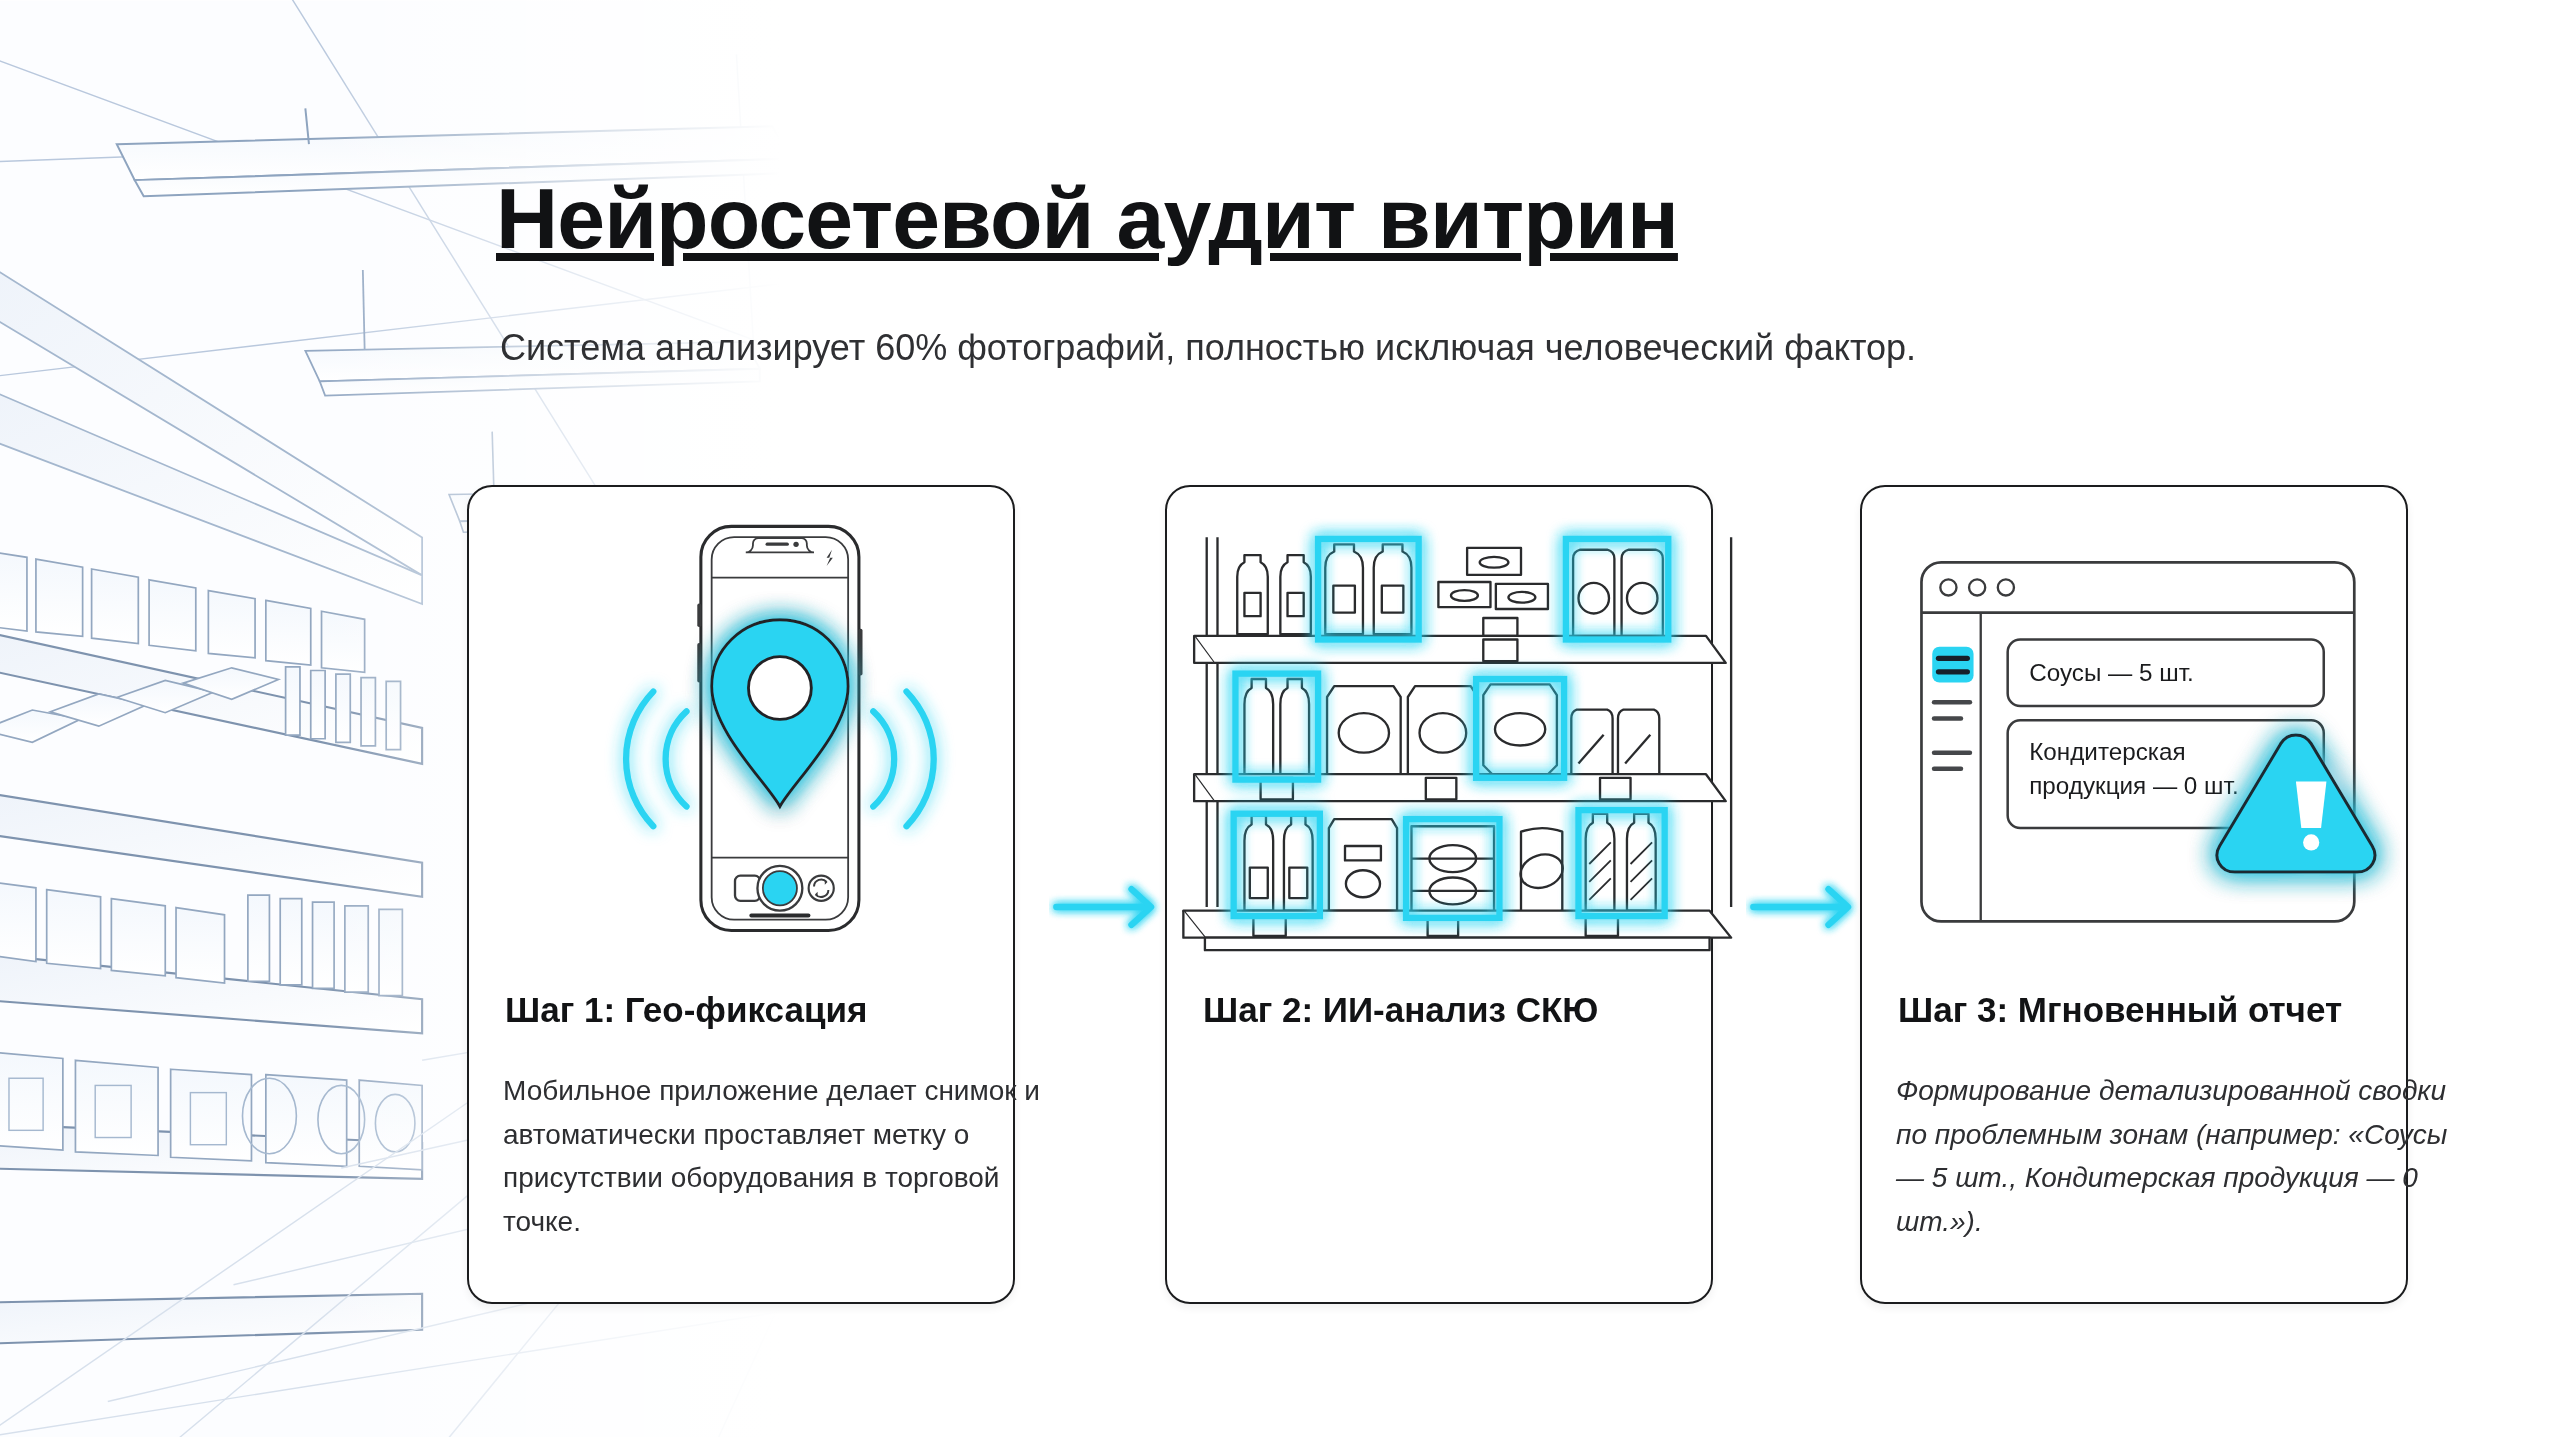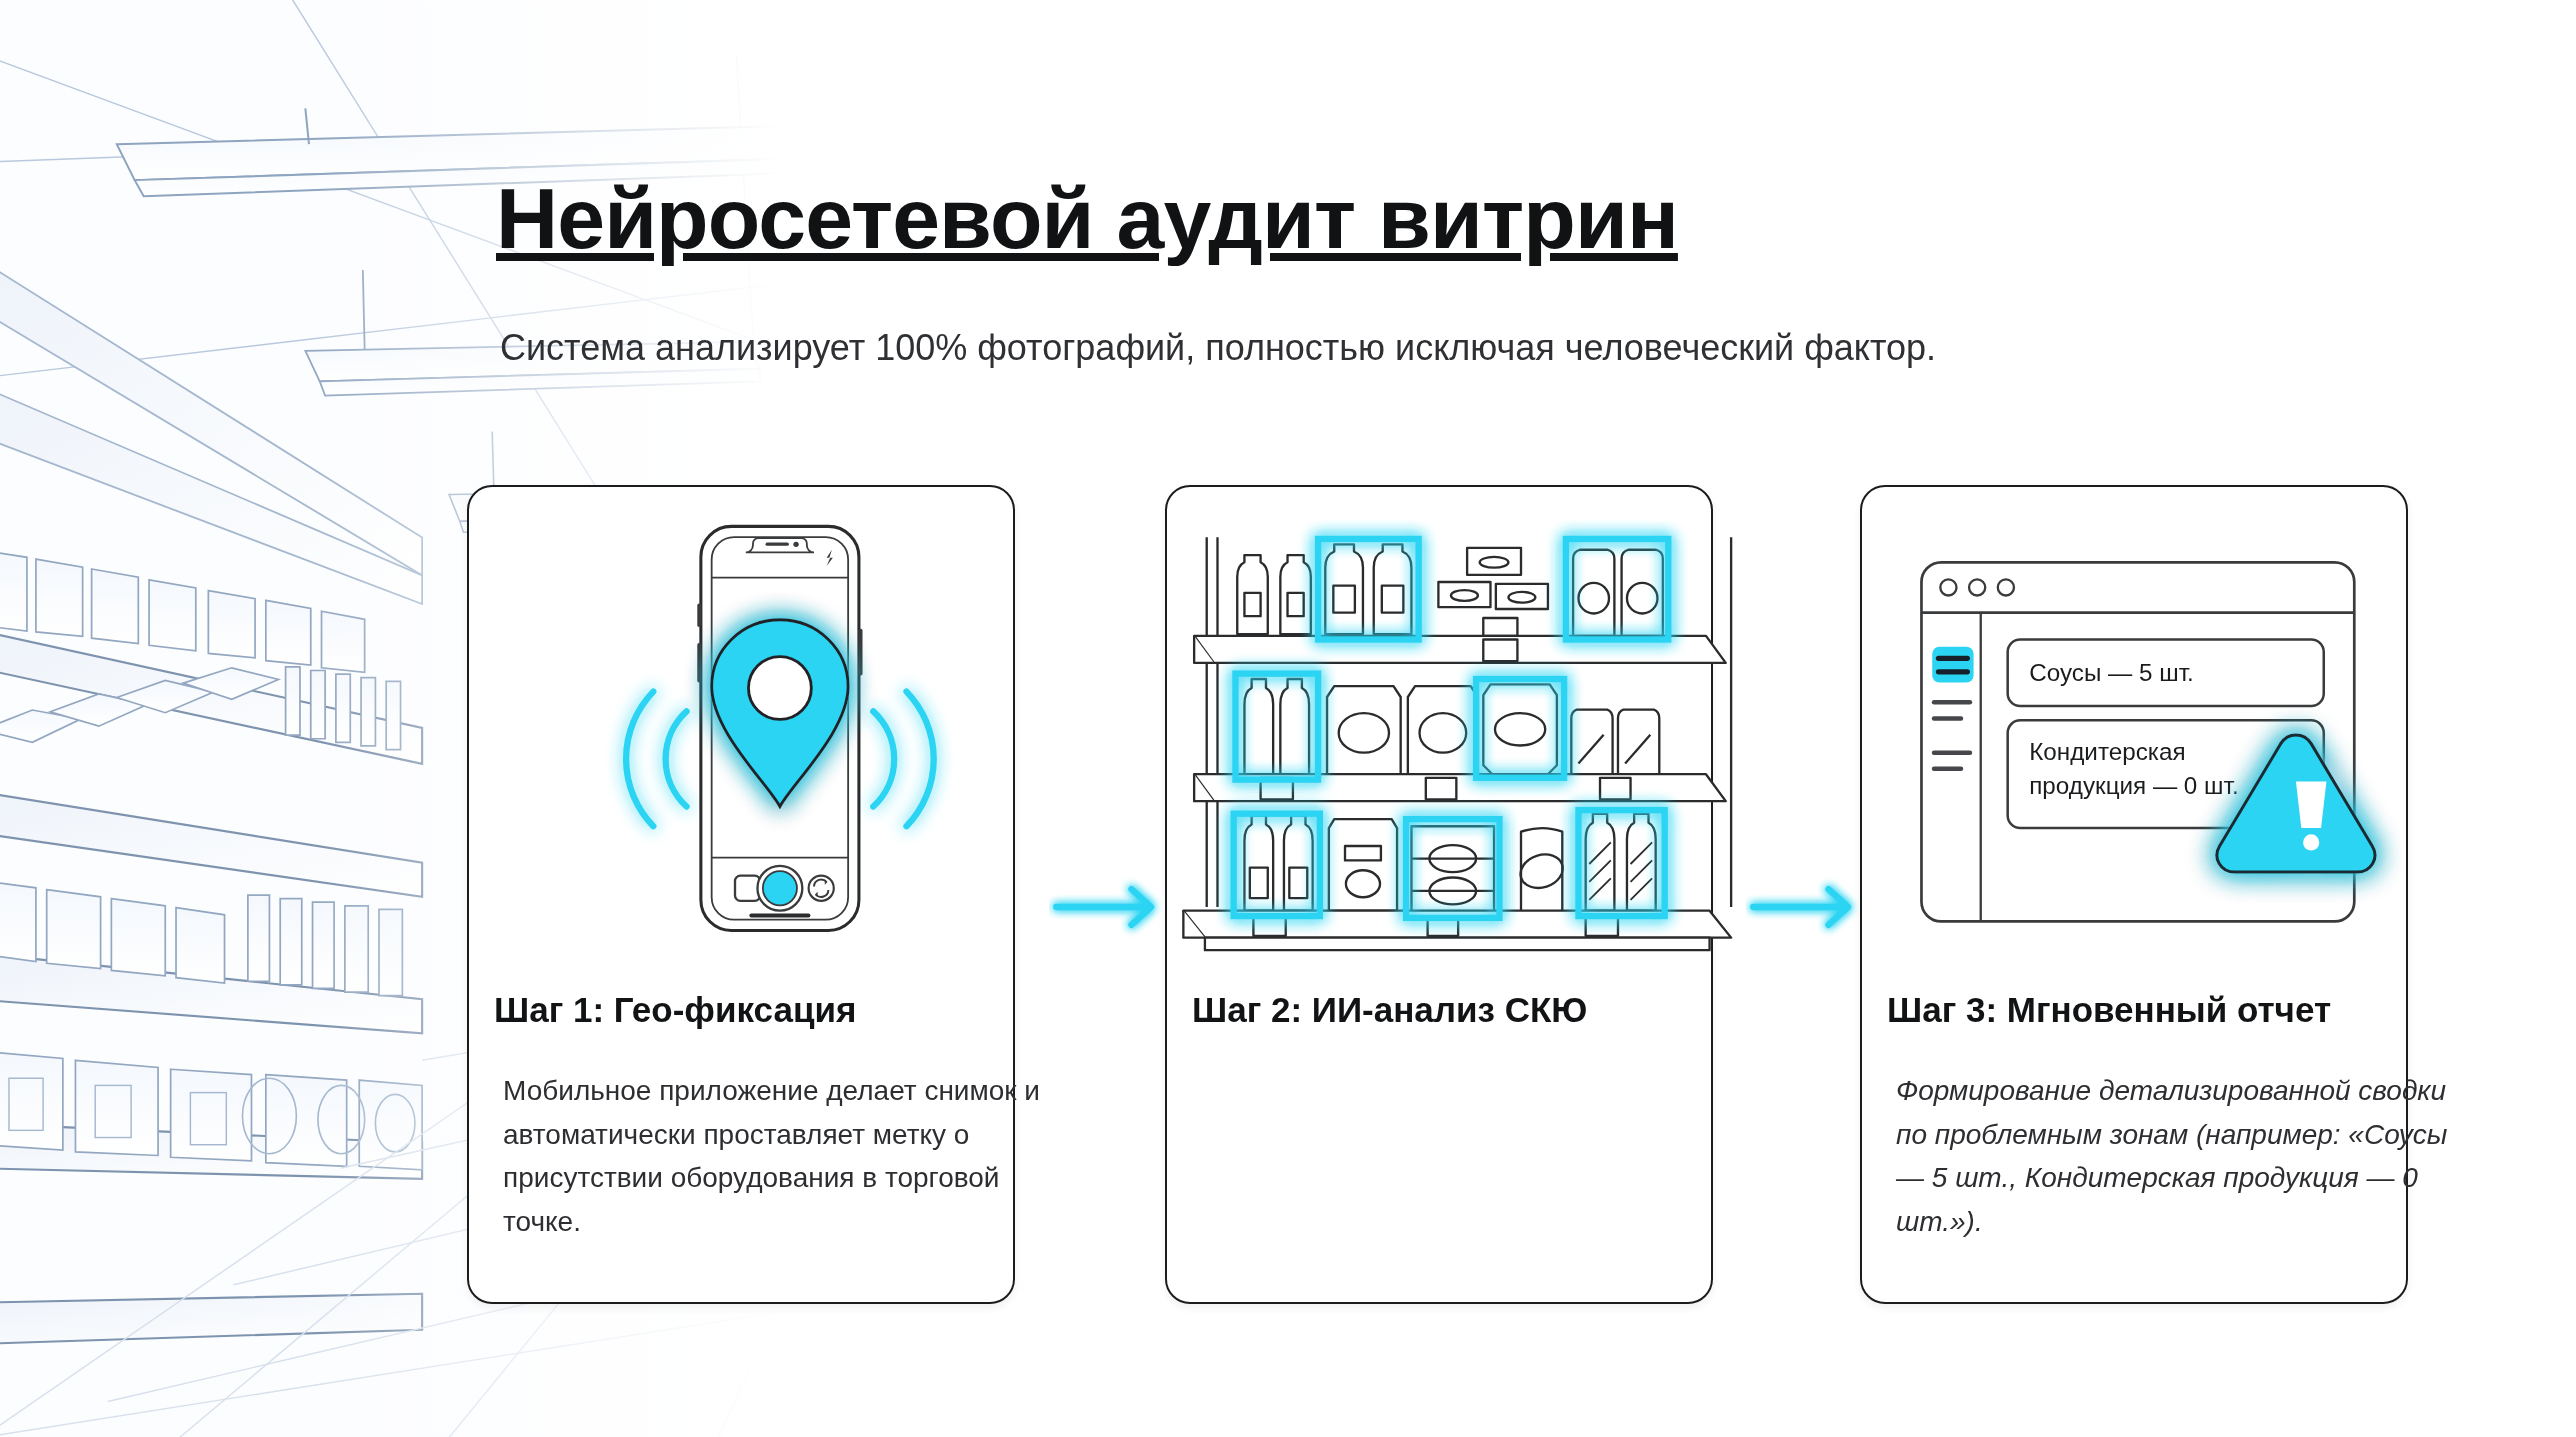--- a/index.html
+++ b/index.html
@@ -73,21 +73,21 @@
 
   .card-art {
     position: absolute;
     left: 0;
     top: 25px;
     width: 620px;
     height: 440px;
   }
   .card-heading {
     position: absolute;
-    left: 25px;
+    left: 36px;
     top: 503px;
     width: 557px;
     font-size: 35px;
     font-weight: bold;
     color: #121315;
     line-height: 1.15;
   }
   .card-body {
     position: absolute;
     left: 34px;
@@ -277,21 +277,21 @@
     <path d="M-20 1600 L1060 1430"></path>
     <path d="M560 1200 L-20 1600"></path>
     <path d="M700 1180 L200 1600"></path>
     <path d="M860 1160 L500 1600"></path>
     <path d="M1010 1140 L800 1600"></path>
   </g>
 </svg>
 <div id="bg-fade"></div>
 
 <h1 id="page-title">Нейросетевой аудит витрин</h1>
-<p id="page-subtitle">Система анализирует 100% фотографий, полностью исключая человеческий фактор.</p>
+<p id="page-subtitle">Система анализирует 60% фотографий, полностью исключая человеческий фактор.</p>
 
 <div class="card" id="card-1">
 
   <svg class="card-art" viewBox="0 0 690 490">
     <defs>
       <filter id="glowCyan1" x="-80%" y="-80%" width="260%" height="260%">
         <feGaussianBlur stdDeviation="13" result="b"></feGaussianBlur>
         <feMerge>
             <feMergeNode in="b"></feMergeNode>
             <feMergeNode in="b"></feMergeNode>

